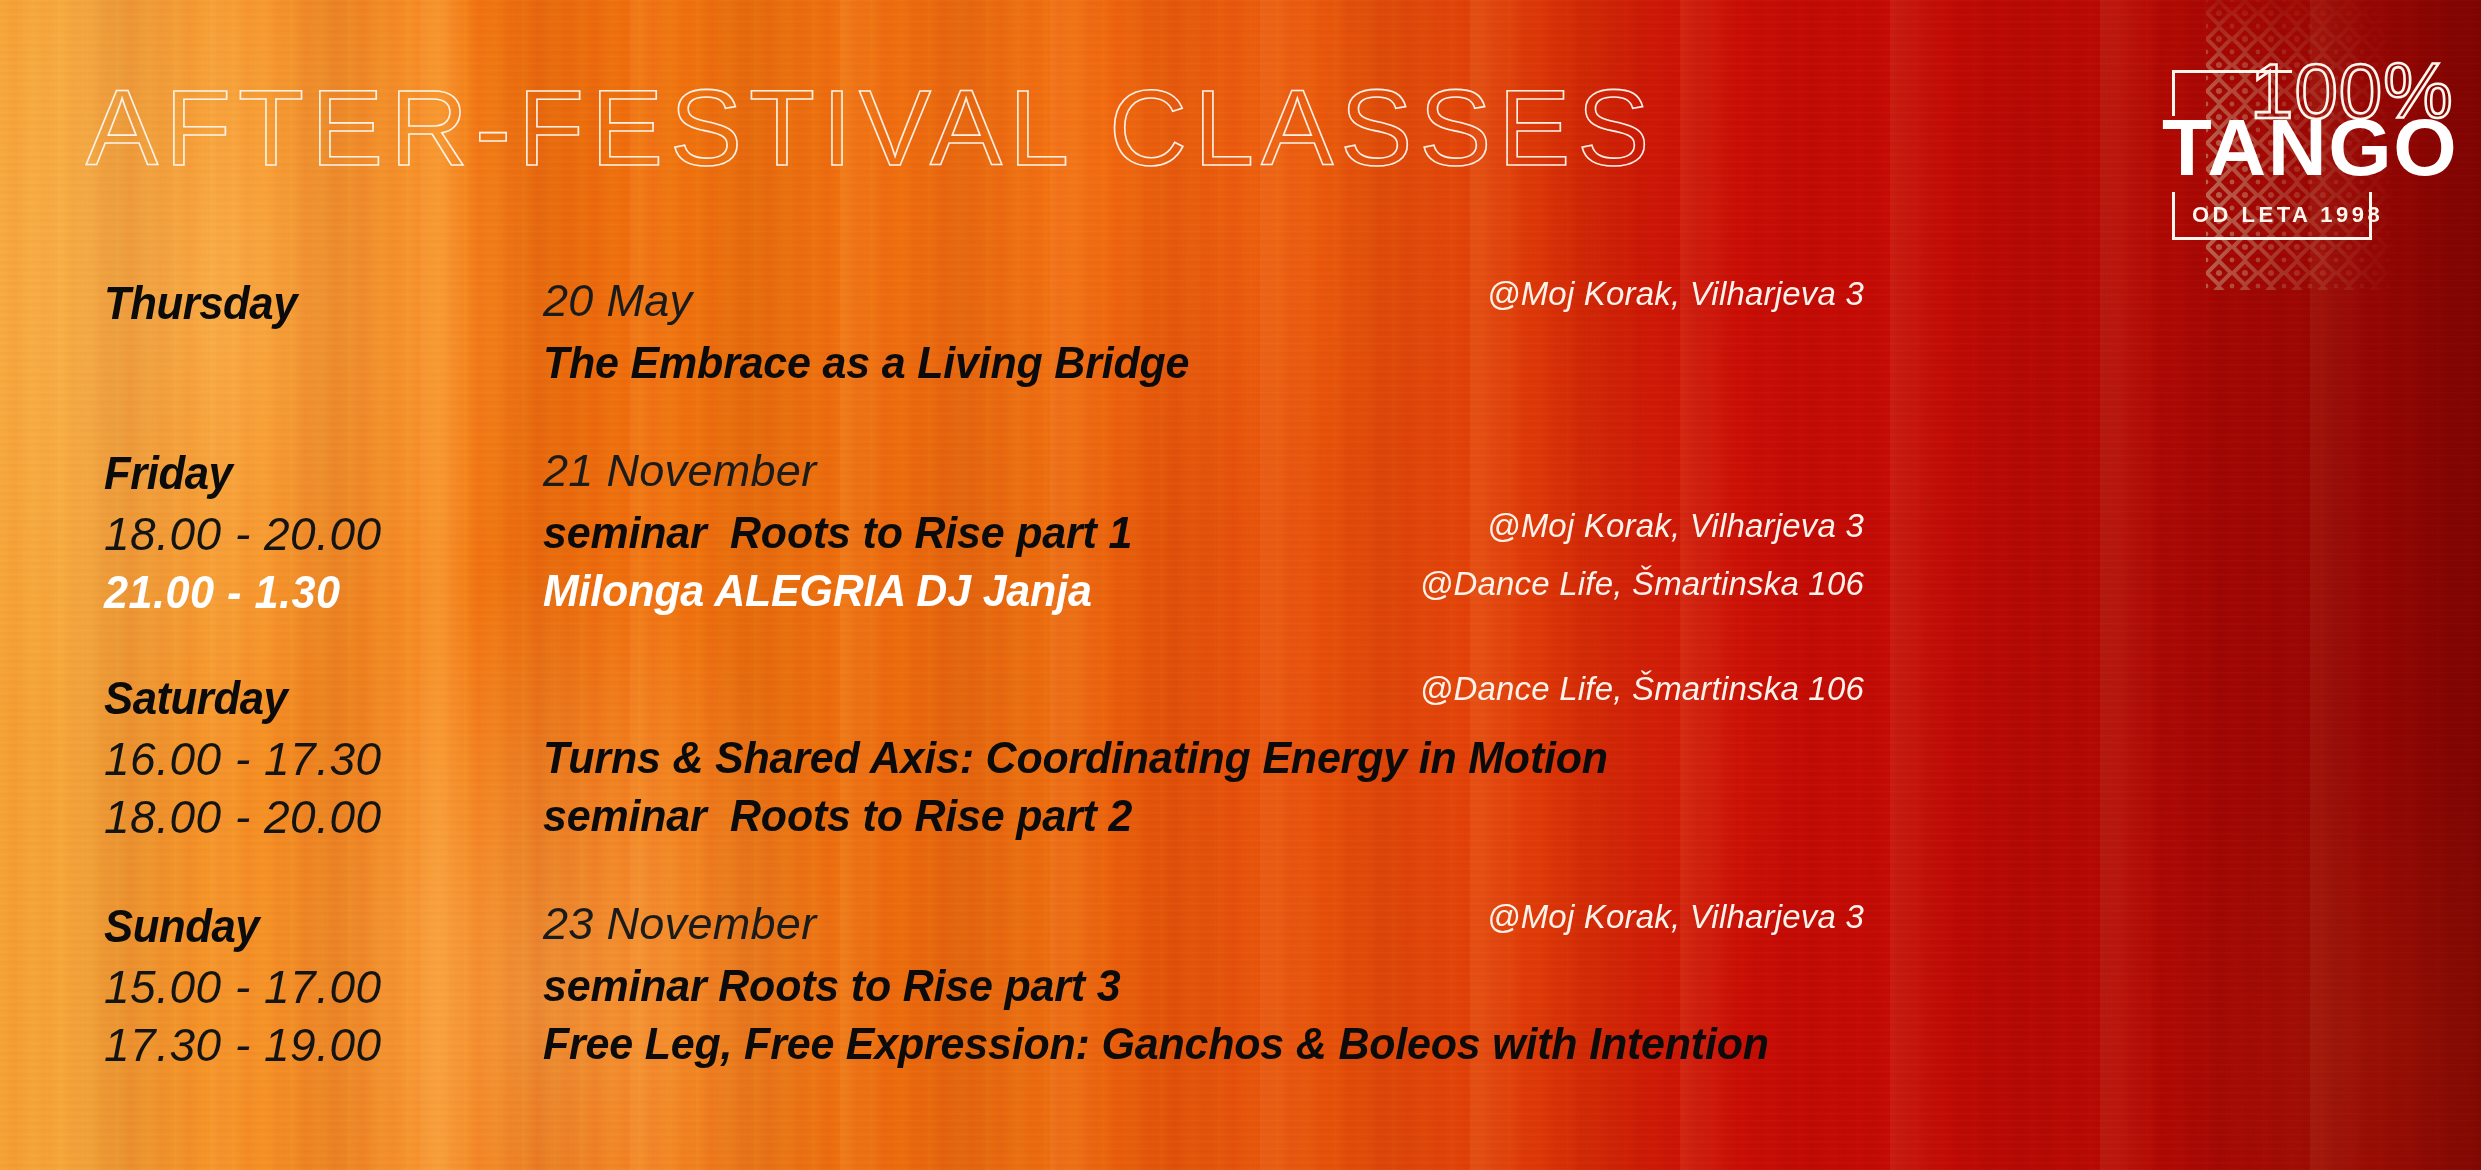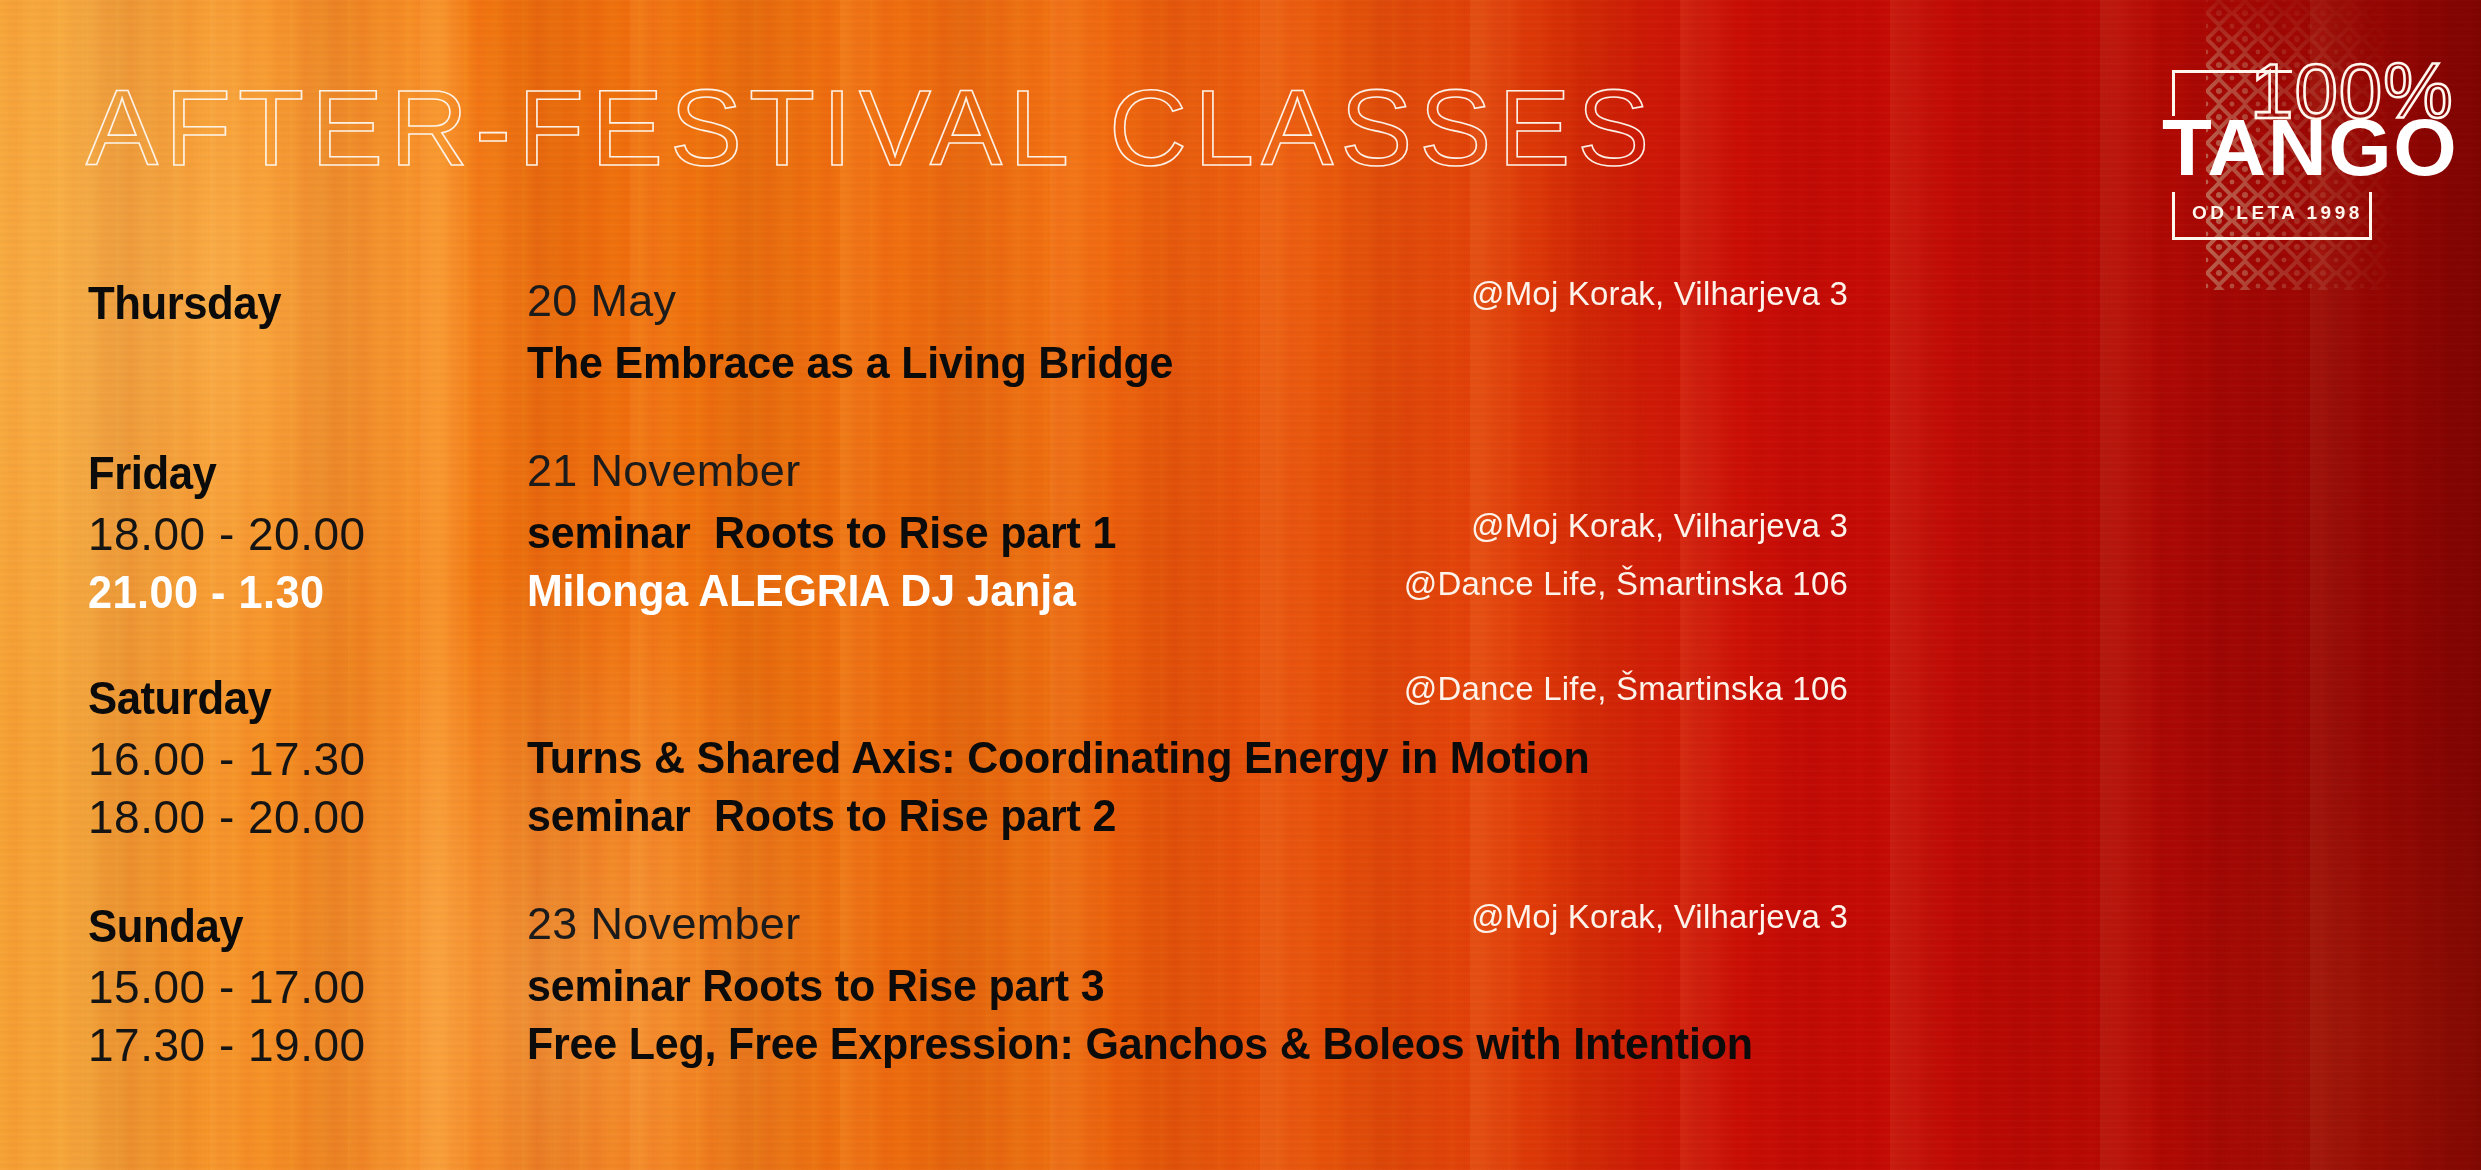--- a/index.html
+++ b/index.html
@@ -158,32 +158,33 @@
   .logo-bottom-frame{
     position:absolute;
     left:18px; top:140px;
     width:200px; height:48px;
     border:3px solid #fff6ee;
     border-top:none;
   }
   .logo-since{
     position:absolute;
     left:38px; top:150px;
-    font-size:19px;
+    font-size:22px;
     font-weight:bold;
     letter-spacing:3.5px;
     color:#fff6ee;
     white-space:nowrap;
   }
 
   
   .schedule{
     position:absolute;
-    left:0; top:275px;
+    left:16px; top:275px;
     width:2244px;
+    font-style:italic;
   }
   .day-block{position:relative;}
 
   .row{
     position:relative;
     height:58px;
   }
   .row.head{height:62px;}
 
   .c-left{

